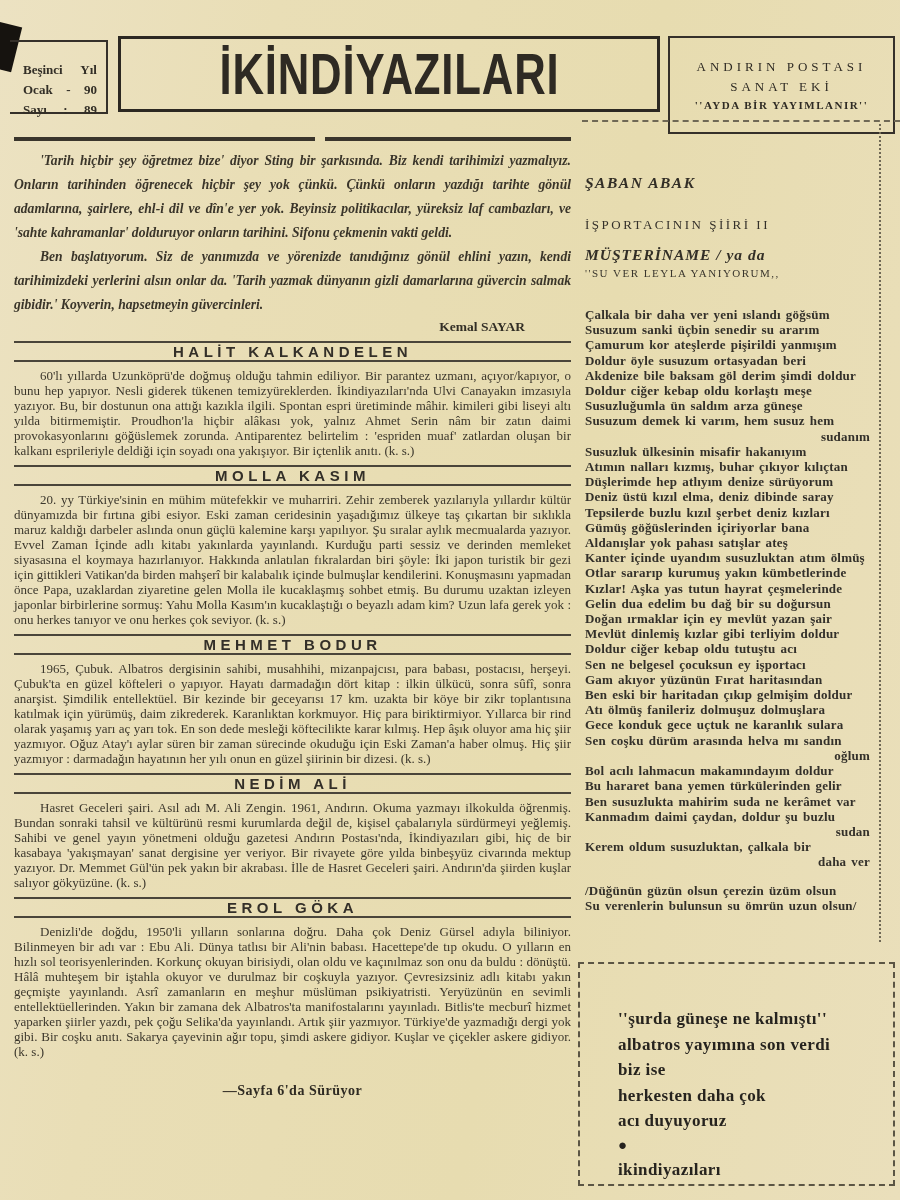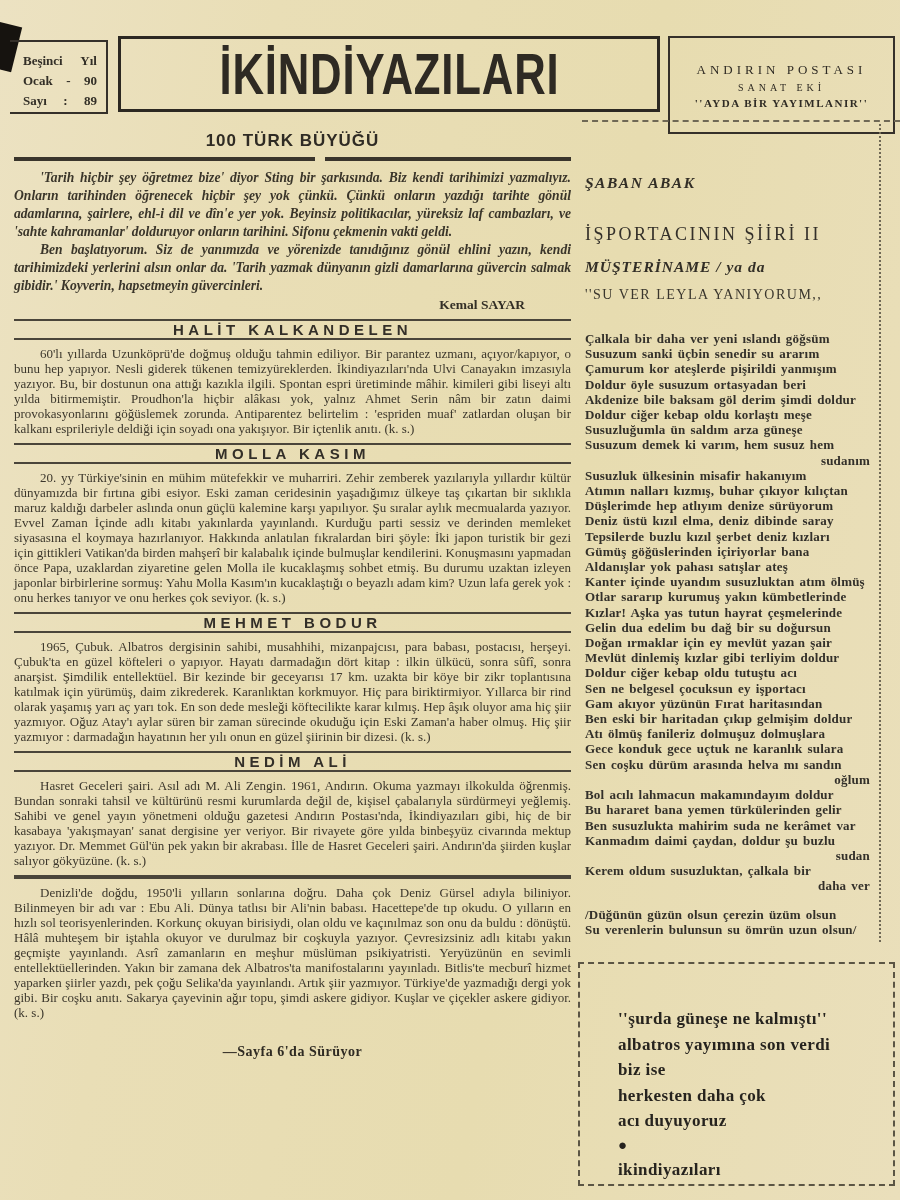--- a/index.html
+++ b/index.html
@@ -7,61 +7,61 @@
     position:relative;width:900px;height:1200px;overflow:hidden;
     background:linear-gradient(100deg,#ece2c2 0%,#e9deb6 25%,#e7dcb0 60%,#eadfbb 100%);
     font-family:"Liberation Serif",serif;color:#3c372c;
   }
   
   .corner-mark{position:absolute;left:-7px;top:24px;width:24px;height:46px;background:#16130f;transform:rotate(14deg);}
 
   
   .issue-box{position:absolute;left:10px;top:40px;width:98px;height:74px;box-sizing:border-box;
     border-top:2px solid #35302a;border-right:2px solid #35302a;border-bottom:2px solid #35302a;
-    padding:9px 9px 0 13px;}
+    padding:18px 9px 0 13px;}
   .issue-row{display:flex;justify-content:space-between;font-weight:bold;font-size:13px;line-height:20px;color:#332f27;}
   .title-box{position:absolute;left:118px;top:36px;width:542px;height:76px;box-sizing:border-box;
     border:3px solid #2c2822;display:flex;align-items:center;justify-content:center;}
   .masthead-title{font-family:"Liberation Sans",sans-serif;font-weight:bold;font-size:52px;
     letter-spacing:1px;color:#2e2a23;transform:scale(0.84,1.1);white-space:nowrap;}
   .info-box{position:absolute;left:668px;top:36px;width:227px;height:98px;box-sizing:border-box;
     border:2px solid #35302a;display:flex;flex-direction:column;align-items:center;justify-content:center;
     gap:4px;color:#2f2b24;}
   .info-l1{font-size:13px;letter-spacing:4px;}
-  .info-l2{font-size:10px;letter-spacing:4px;}
+  .info-l2{font-size:13px;letter-spacing:4px;}
   .info-l3{font-size:11px;font-weight:bold;letter-spacing:1.5px;}
 
   
   .h-dash{position:absolute;left:582px;top:120px;width:318px;border-top:2px dashed #6f6855;}
   .v-dash{position:absolute;left:879px;top:124px;height:818px;border-left:2px dotted #6f6855;}
 
   
   .left-col{position:absolute;left:14px;top:131px;width:557px;}
   .main-head{margin:0;text-align:center;font-family:"Liberation Sans",sans-serif;font-weight:bold;
     font-size:17px;letter-spacing:1px;color:#2f2b24;}
   .thickrule{display:flex;gap:10px;margin-top:6px;}
   .thickrule span{height:4px;background:#3a352c;display:block;}
   .thickrule .a{width:54%;} .thickrule .b{flex:1;}
   .intro{margin-top:8px;}
-  .intro p{margin:0;font-style:italic;font-weight:bold;font-size:13.6px;line-height:18px;
+  .intro p{margin:0;font-style:italic;font-weight:bold;font-size:13.6px;line-height:24px;
     text-align:justify;text-indent:26px;color:#3a352a;}
   .sig{margin-top:2px;text-align:right;padding-right:46px;font-weight:bold;font-size:13.5px;color:#332f26;}
   .rule{border-top:2px solid #4a453a;}
   .entry{margin-top:6px;}
   .entry h3{margin:0 0;text-align:center;font-family:"Liberation Sans",sans-serif;font-weight:bold;
     font-size:15px;letter-spacing:4.5px;color:#332f28;}
   .entry p{margin:6px 0 7px;font-size:13px;line-height:15px;text-align:justify;text-indent:26px;}
   .page-footer{margin-top:24px;text-align:center;font-weight:bold;font-size:14px;letter-spacing:0.5px;color:#2f2b23;}
 
   
   .right-col{position:absolute;left:585px;top:140px;width:291px;color:#33302a;}
   .poem-author{margin-top:34px;font-weight:bold;font-style:italic;font-size:15.5px;letter-spacing:1.5px;color:#322e26;}
-  .poem-series{margin-top:32px;font-size:18px;letter-spacing:2.5px;color:#34302a;}
+  .poem-series{margin-top:25px;font-size:13px;letter-spacing:2.5px;color:#34302a;}
   .poem-title{margin-top:13px;font-weight:bold;font-style:italic;font-size:15.5px;letter-spacing:1px;color:#322e26;}
-  .poem-sub{margin-top:11px;font-size:14px;letter-spacing:1.5px;color:#3a362d;}
+  .poem-sub{margin-top:3px;font-size:11px;letter-spacing:1.5px;color:#3a362d;}
   .poem{margin-top:28px;}
   .poem-line{font-weight:bold;font-size:13px;line-height:15.2px;letter-spacing:0.2px;word-spacing:1.6px;color:#33302a;}
   .poem-line.r{text-align:right;padding-right:6px;}
   .poem-line.gap{margin-top:13px;}
 
   
   .notice-box{position:absolute;left:578px;top:962px;width:317px;height:224px;box-sizing:border-box;
     border:2px dashed #5b5544;padding:42px 6px 0 38px;
     font-family:Liberation Serif, serif;font-weight:bold;color:#26231e;}
   .notice-line{font-size:17px;line-height:25.5px;letter-spacing:0.4px;}
@@ -99,21 +99,20 @@
   <div class="info-box">
     <span class="info-l1">ANDIRIN POSTASI</span>
     <span class="info-l2">SANAT EKİ</span>
     <span class="info-l3">''AYDA BİR YAYIMLANIR''</span>
   </div>
 
   <div class="h-dash"></div>
   <div class="v-dash"></div>
 
   <div class="left-col">
-    <h2 class="main-head">100 TÜRK BÜYÜĞÜ</h2>
     <div class="thickrule">
         <span class="a"></span>
         <span class="b"></span>
       </div>
 
     <div class="intro">
       <p>'Tarih hiçbir şey öğretmez bize' diyor Sting bir şarkısında. Biz kendi tarihimizi yazmalıyız. Onların tarihinden öğrenecek hiçbir şey yok çünkü. Çünkü onların yazdığı tarihte gönül adamlarına, şairlere, ehl-i dil ve dîn'e yer yok. Beyinsiz politikacılar, yüreksiz laf cambazları, ve 'sahte kahramanlar' dolduruyor onların tarihini. Sifonu çekmenin vakti geldi.</p>
       <p>Ben başlatıyorum. Siz de yanımızda ve yörenizde tanıdığınız gönül ehlini yazın, kendi tarihimizdeki yerlerini alsın onlar da. 'Tarih yazmak dünyanın gizli damarlarına güvercin salmak gibidir.' Koyverin, hapsetmeyin güvercinleri.</p>
       <div class="sig">Kemal SAYAR</div>
     </div>
@@ -141,20 +140,21 @@
 
     <div class="entry">
       <div class="rule"></div>
       <h3>NEDİM ALİ</h3>
       <div class="rule"></div>
       <p>Hasret Geceleri şairi. Asıl adı M. Ali Zengin. 1961, Andırın. Okuma yazmayı ilkokulda öğrenmiş. Bundan sonraki tahsil ve kültürünü resmi kurumlarda değil de, kişisel çabalarıyla sürdürmeyi yeğlemiş. Sahibi ve genel yayın yönetmeni olduğu gazetesi Andırın Postası'nda, İkindiyazıları gibi, hiç de bir kasabaya 'yakışmayan' sanat dergisine yer veriyor. Bir rivayete göre yılda binbeşyüz civarında mektup yazıyor. Dr. Memmet Gül'ün pek yakın bir akrabası. İlle de Hasret Geceleri şairi. Andırın'da şiirden kuşlar salıyor gökyüzüne. (k. s.)</p>
     </div>
 
     <div class="entry">
       <div class="rule"></div>
+      <h3>EROL GÖKA</h3>
       <div class="rule"></div>
       <p>Denizli'de doğdu, 1950'li yılların sonlarına doğru. Daha çok Deniz Gürsel adıyla biliniyor. Bilinmeyen bir adı var : Ebu Ali. Dünya tatlısı bir Ali'nin babası. Hacettepe'de tıp okudu. O yılların en hızlı sol teorisyenlerinden. Korkunç okuyan birisiydi, olan oldu ve kaçınılmaz son onu da buldu : dönüştü. Hâlâ muhteşem bir iştahla okuyor ve durulmaz bir coşkuyla yazıyor. Çevresizsiniz adlı kitabı yakın geçmişte yayınlandı. Asrî zamanların en meşhur müslüman psikiyatristi. Yeryüzünün en sevimli entellektüellerinden. Yakın bir zamana dek Albatros'ta manifostalarını yayınladı. Bitlis'te mecburî hizmet yaparken şiirler yazdı, pek çoğu Selika'da yayınlandı. Artık şiir yazmıyor. Türkiye'de yazmadığı dergi yok gibi. Bir coşku anıtı. Sakarya çayevinin ağır topu, şimdi askere gidiyor. Kuşlar ve çiçekler askere gidiyor. (k. s.)</p>
     </div>
 
     <div class="page-footer">—Sayfa 6'da Sürüyor</div>
   </div>
 
   <div class="right-col">
     <div class="poem-author">ŞABAN ABAK</div>
     <div class="poem-series">İŞPORTACININ ŞİİRİ II</div>

